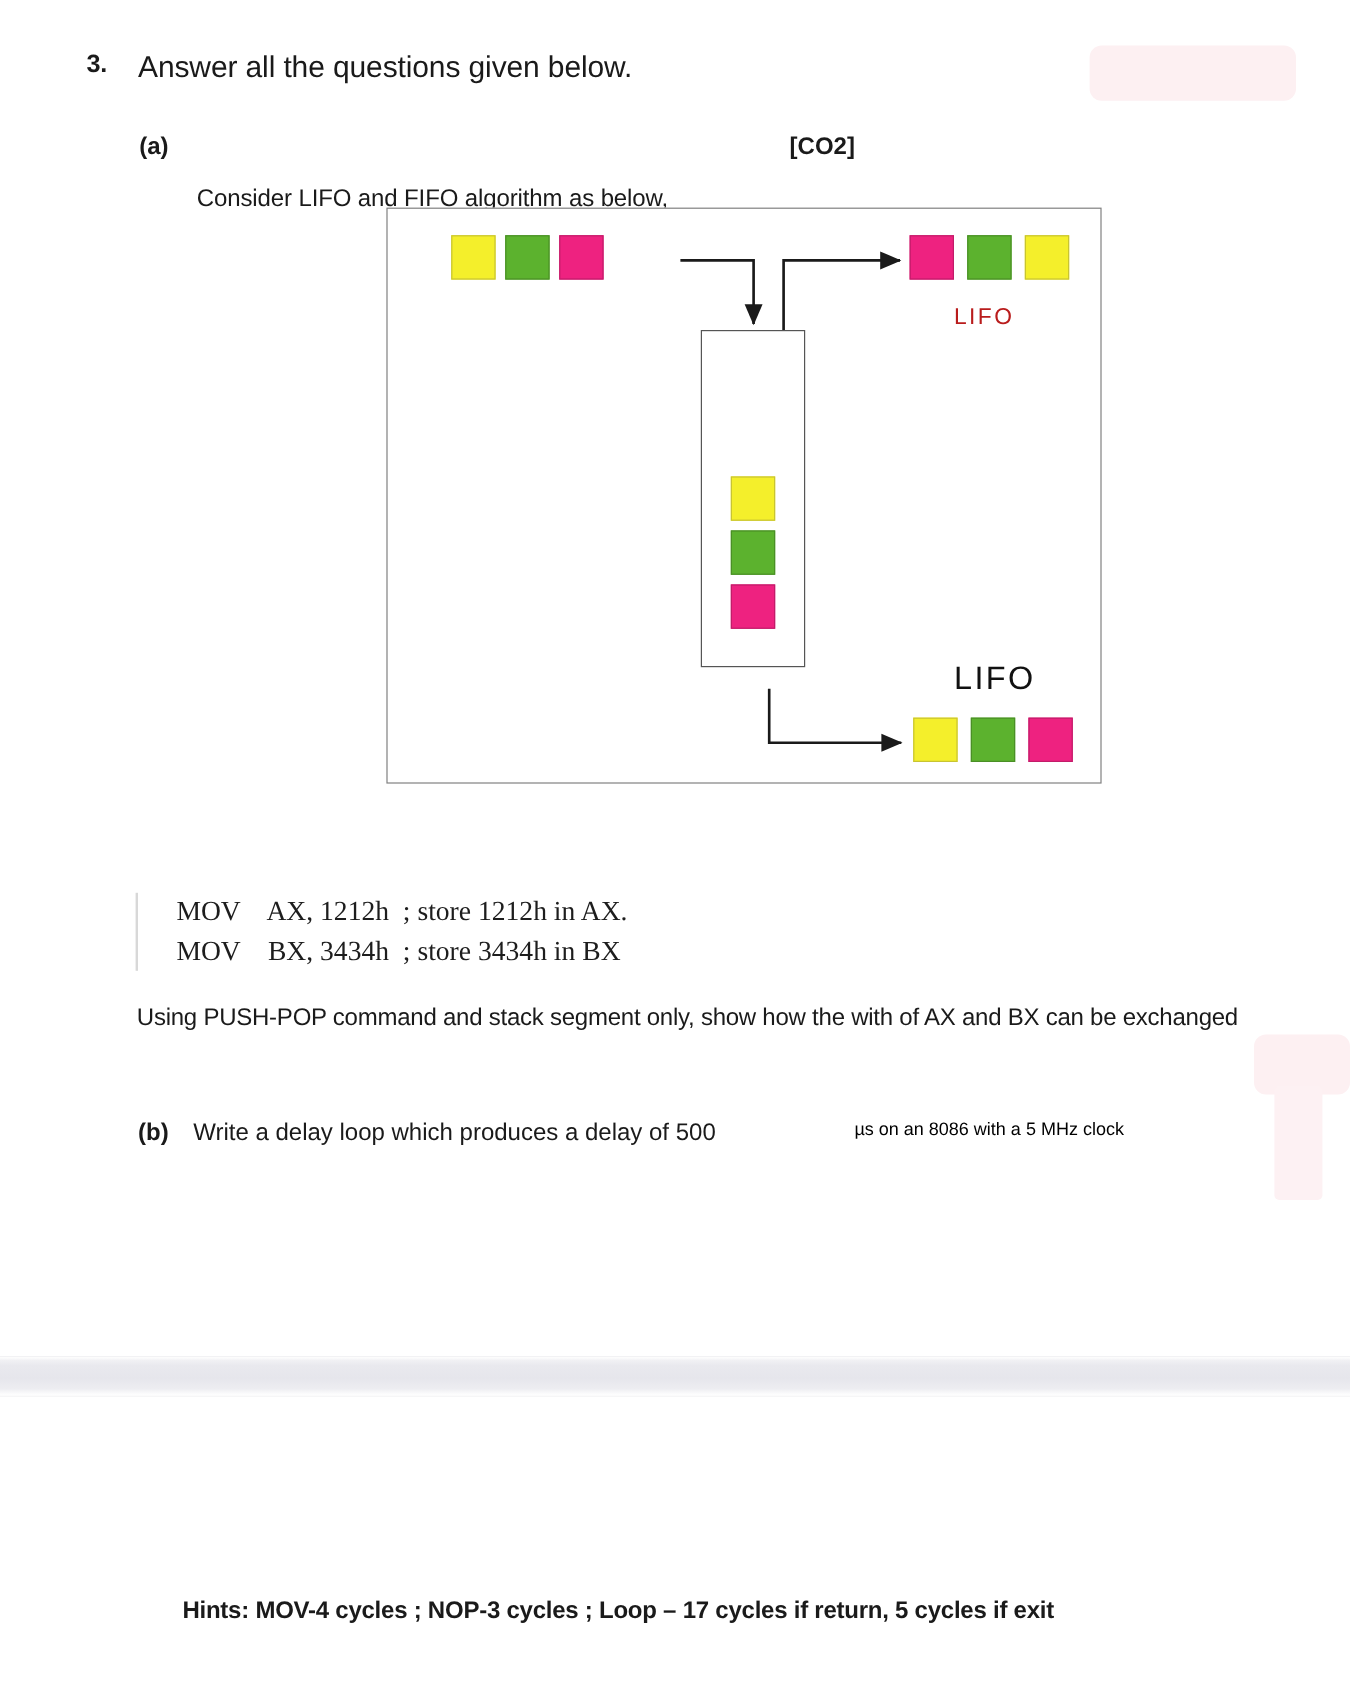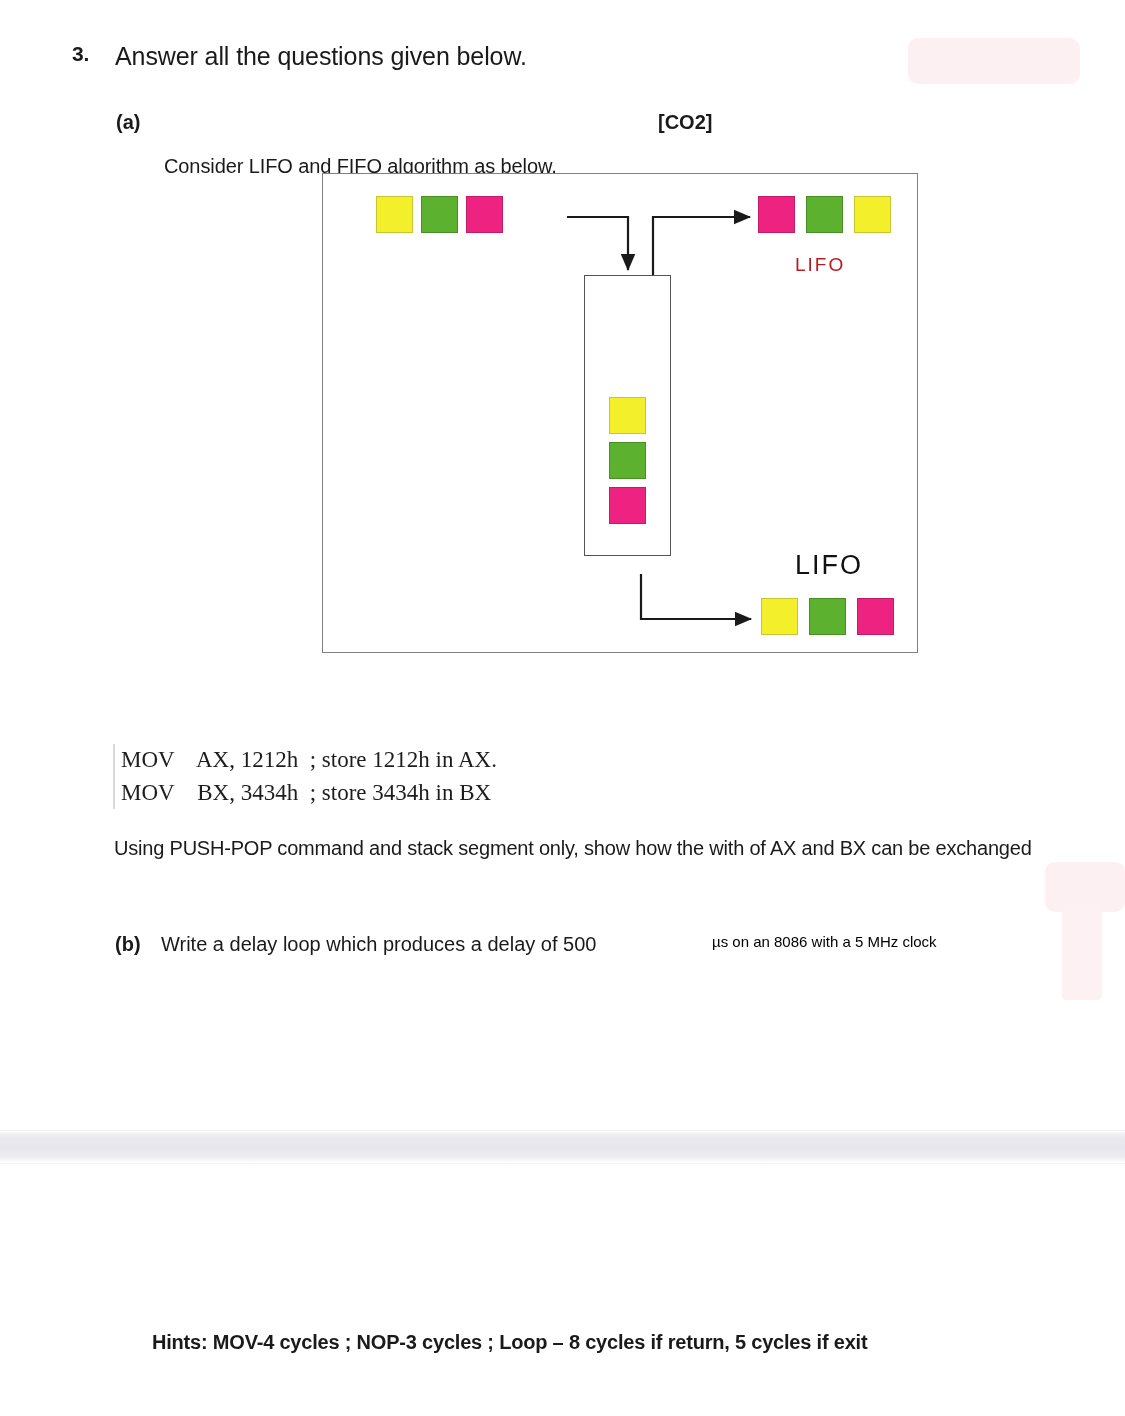--- a/index.html
+++ b/index.html
@@ -138,21 +138,21 @@
     width: 596px; height: 480px;
     pointer-events: none;
   }
 
   
   .code-block {
     position: absolute;
     left: 113px;
     top: 744px;
     border-left: 2px solid #d8d8d8;
-    padding-left: 6px;
+    padding-left: 32px;
     font-family: "Liberation Serif", serif;
     font-size: 23px;
     line-height: 1.42;
     color: #1d1d1d;
     white-space: pre;
   }
 
   
   .para-exchange {
     position: absolute;
@@ -273,13 +273,13 @@
 MOV    BX, 3434h  ; store 3434h in BX</div>
 
 <div class="para-exchange">Using PUSH-POP command and stack segment only, show how the with of AX and BX can be exchanged</div>
 
 <div class="part-b-label">(b)</div>
 <div class="part-b-strong">Write a delay loop which produces a delay of 500</div>
 <div class="part-b-rest">µs on an 8086 with a 5 MHz clock</div>
 
 <div class="divider"></div>
 
-<div class="hints">Hints: MOV-4 cycles ; NOP-3 cycles ; Loop – 8 cycles if return, 5 cycles if exit</div>
+<div class="hints">Hints: MOV-4 cycles ; NOP-3 cycles ; Loop – 17 cycles if return, 5 cycles if exit</div>
 
 </body></html>

